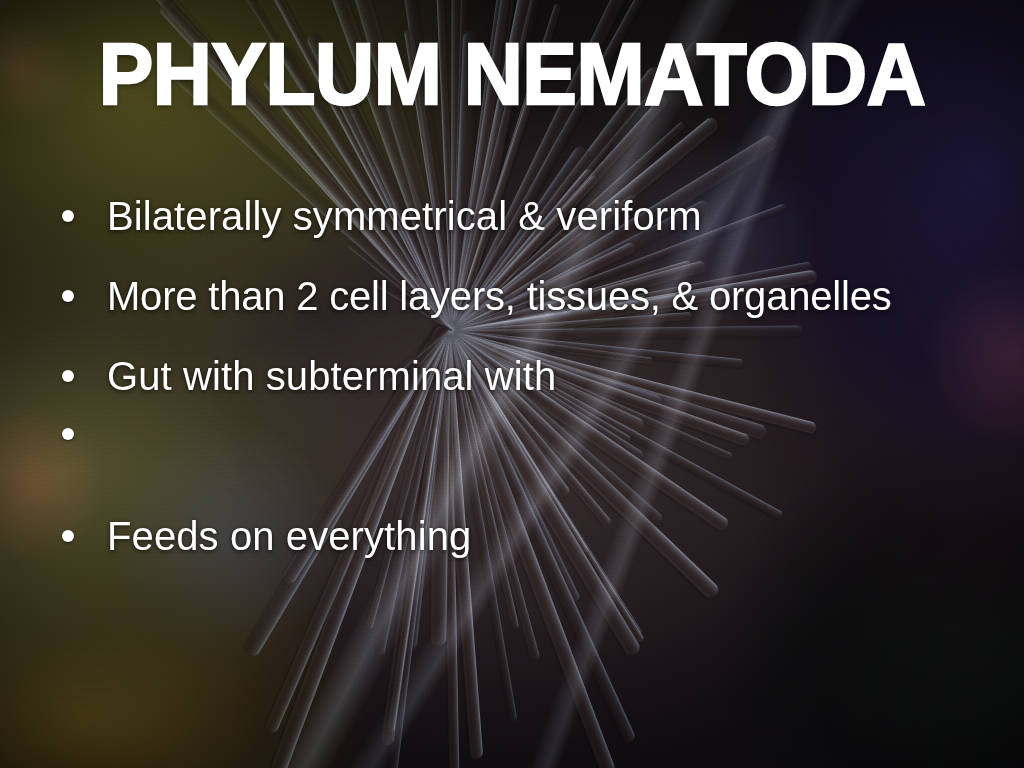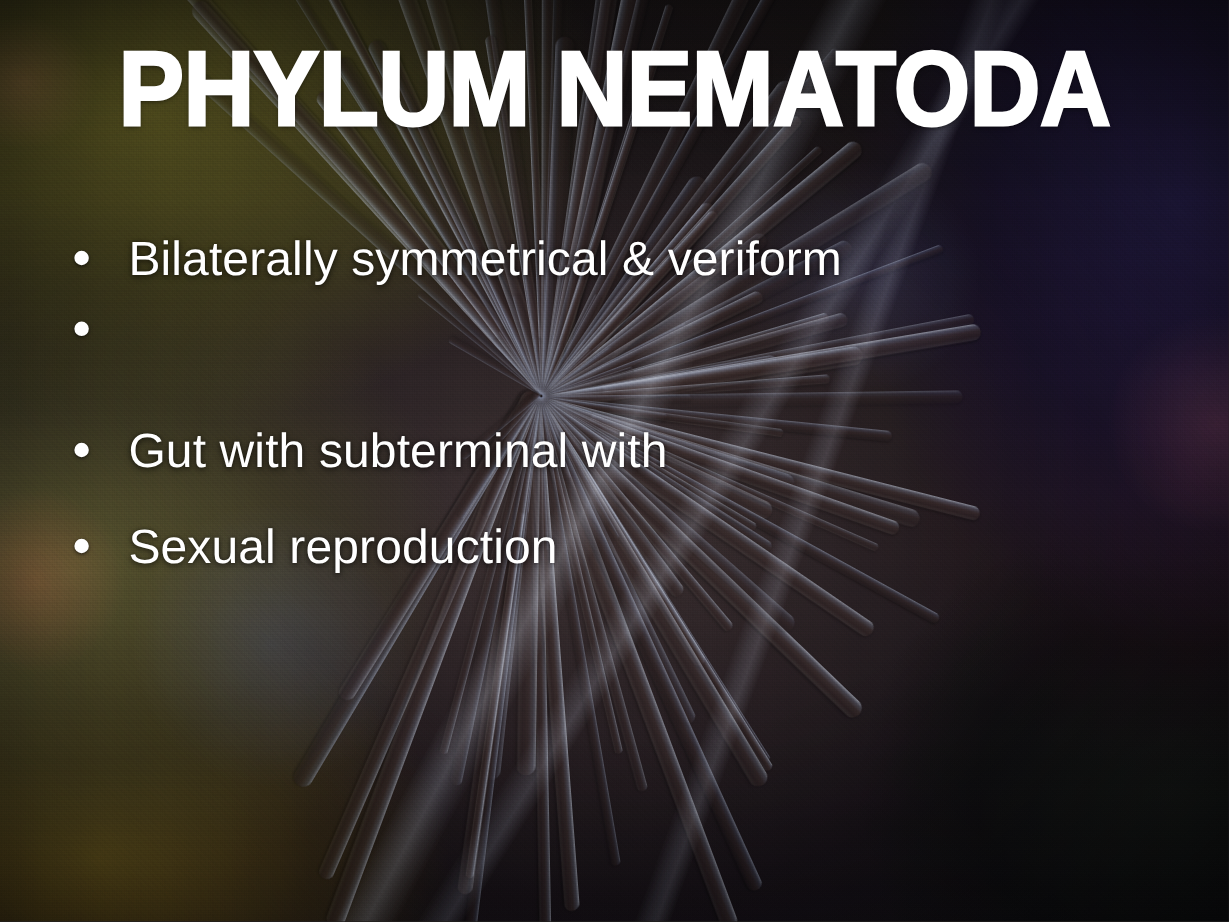--- a/index.html
+++ b/index.html
@@ -563,28 +563,32 @@
 
     <div class="bullets">
 
       <div class="bullet-row">
         <span class="bullet-dot"></span>
         <span class="bullet-text">Bilaterally symmetrical &amp; veriform</span>
       </div>
 
       <div class="bullet-row wide">
         <span class="bullet-dot"></span>
+        <span class="bullet-text">More than 2 cell layers, tissues, &amp; organelles</span>
       </div>
 
       <div class="bullet-row">
         <span class="bullet-dot"></span>
         <span class="bullet-text">Gut with subterminal with</span>
       </div>
 
       <div class="bullet-row">
         <span class="bullet-dot"></span>
-        <span class="bullet-text">Sexual reproduction</span>
       </div>
 
+      <div class="bullet-row">
+        <span class="bullet-dot"></span>
+        <span class="bullet-text">Feeds on everything</span>
+      </div>
 
     </div>
   </div>
 </div>
 
 </body></html>

